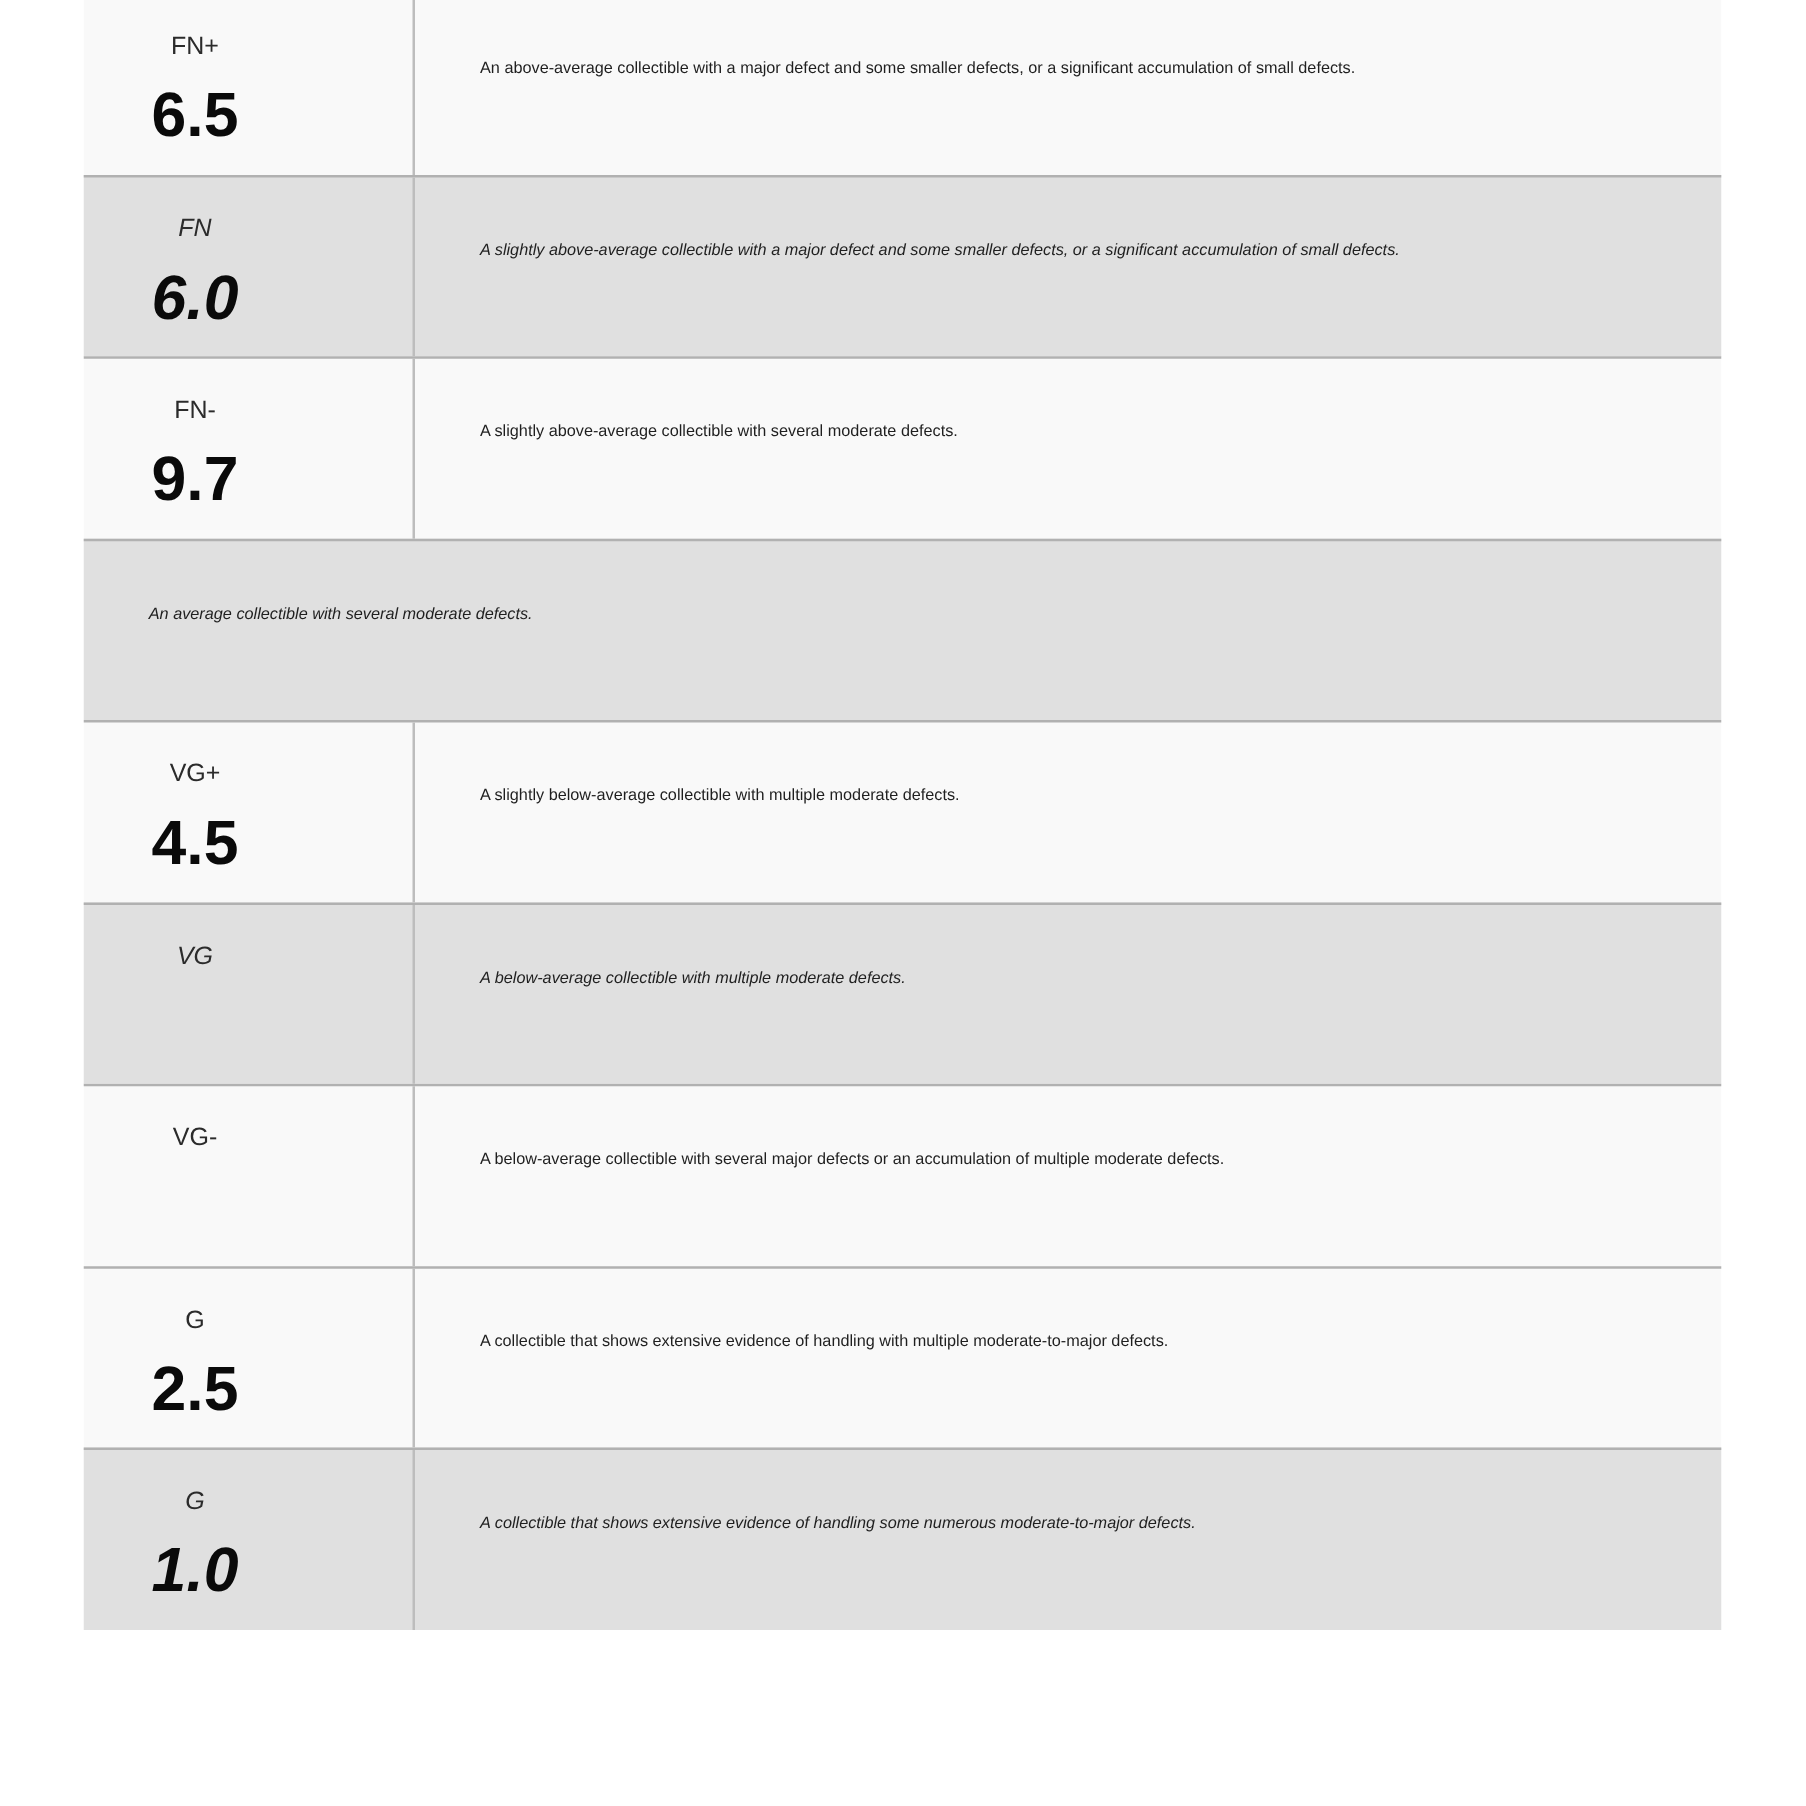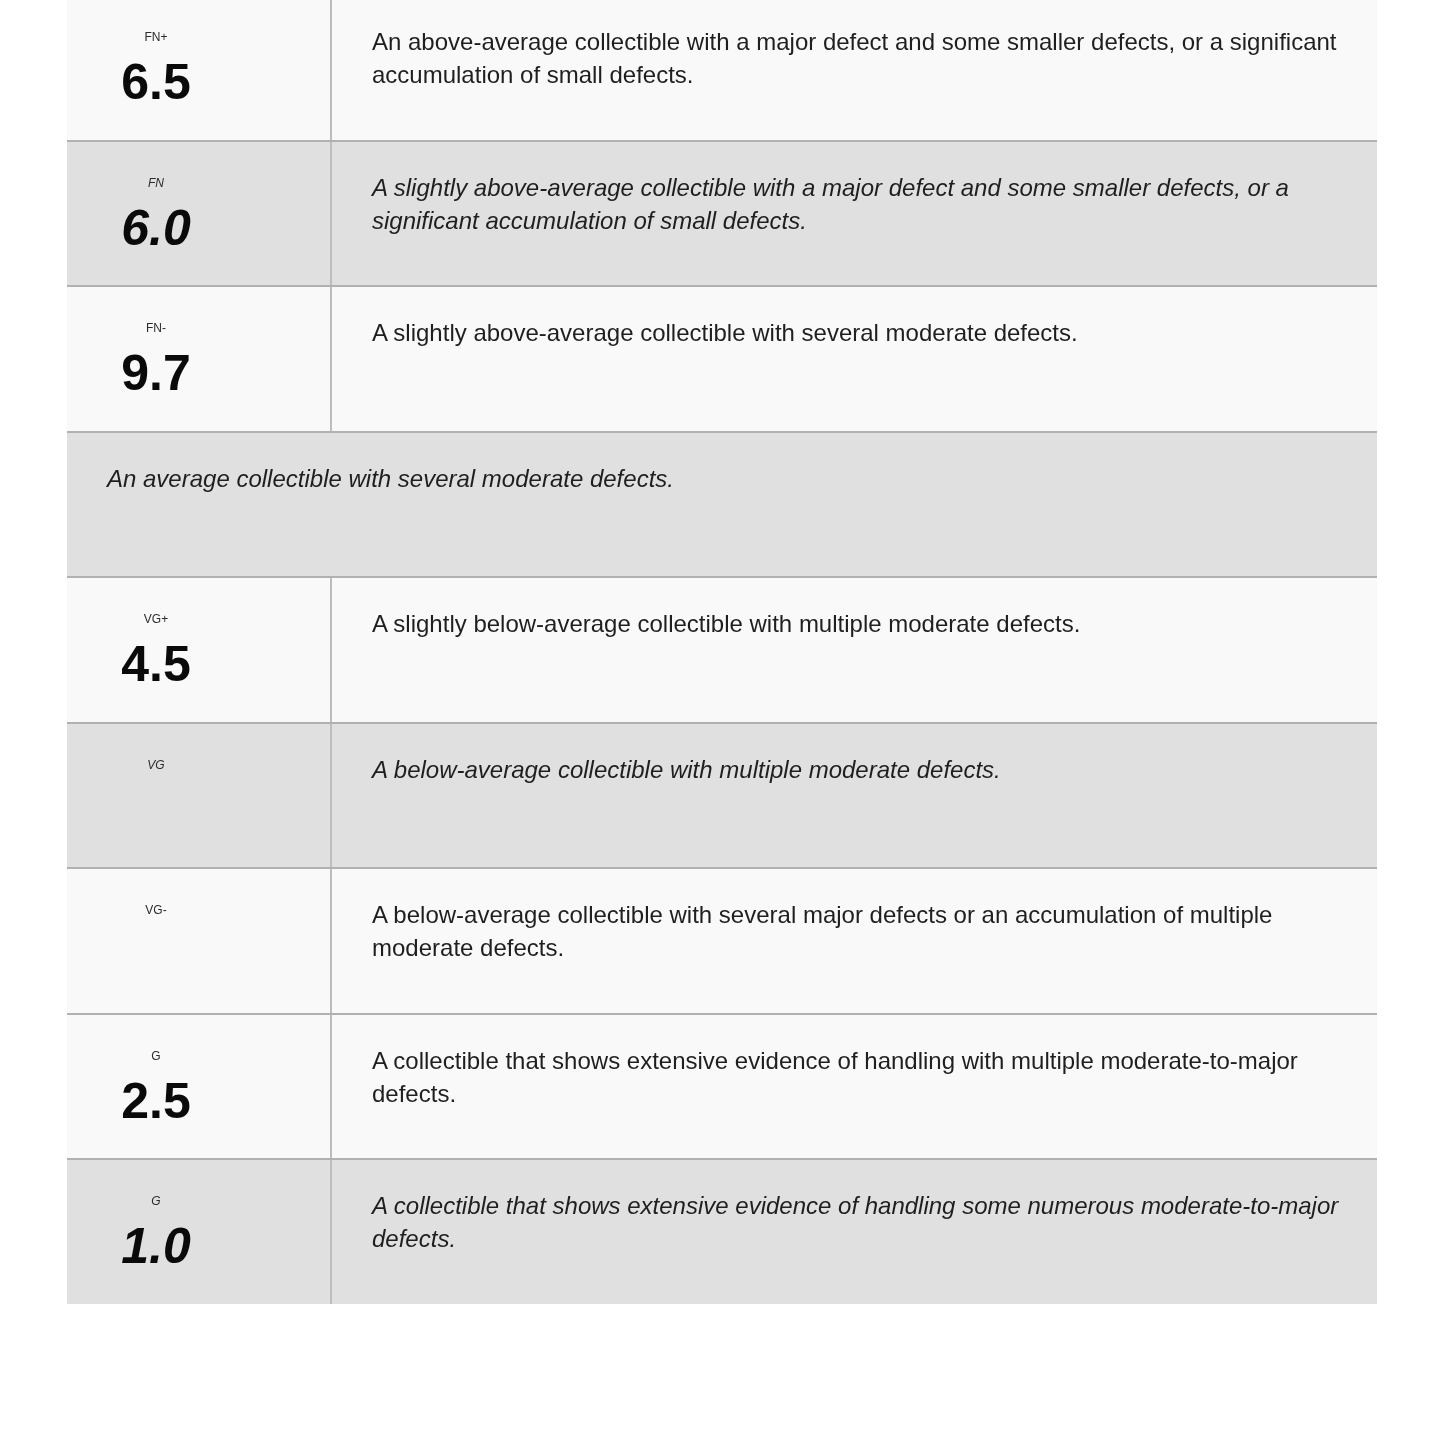--- a/index.html
+++ b/index.html
@@ -30,39 +30,39 @@
   .row.dark  { background: var(--row-dark,  #e0e0e0); font-style: italic; }
   .grade-cell {
     width: 265px;
     flex: 0 0 265px;
     box-sizing: border-box;
     border-right: 2px solid var(--col-divider, #bdbdbd);
     padding: 25px 85px 0 0;
     text-align: center;
   }
   .grade-abbr {
-    font-size: 12px;
+    font-size: 20px;
     line-height: 33px;
     color: var(--grade-text, #2b2b2b);
   }
   .grade-num {
     font-size: 50px;
     line-height: 52px;
     font-weight: bold;
     color: var(--number-text, #0a0a0a);
-    margin-top: 2px;
+    margin-top: 12px;
   }
   .desc-cell {
     flex: 1 1 auto;
     box-sizing: border-box;
     padding: 25px 0 0 36px;
   }
   .desc {
-    margin: 4px;
-    font-size: 24px;
+    margin: 16px;
+    font-size: 13px;
     line-height: 33px;
     color: var(--desc-text, #1f1f1f);
   }
 </style>
 </head>
 <body>
 
 <div class="grading-table">
 
 <div class="row light">

